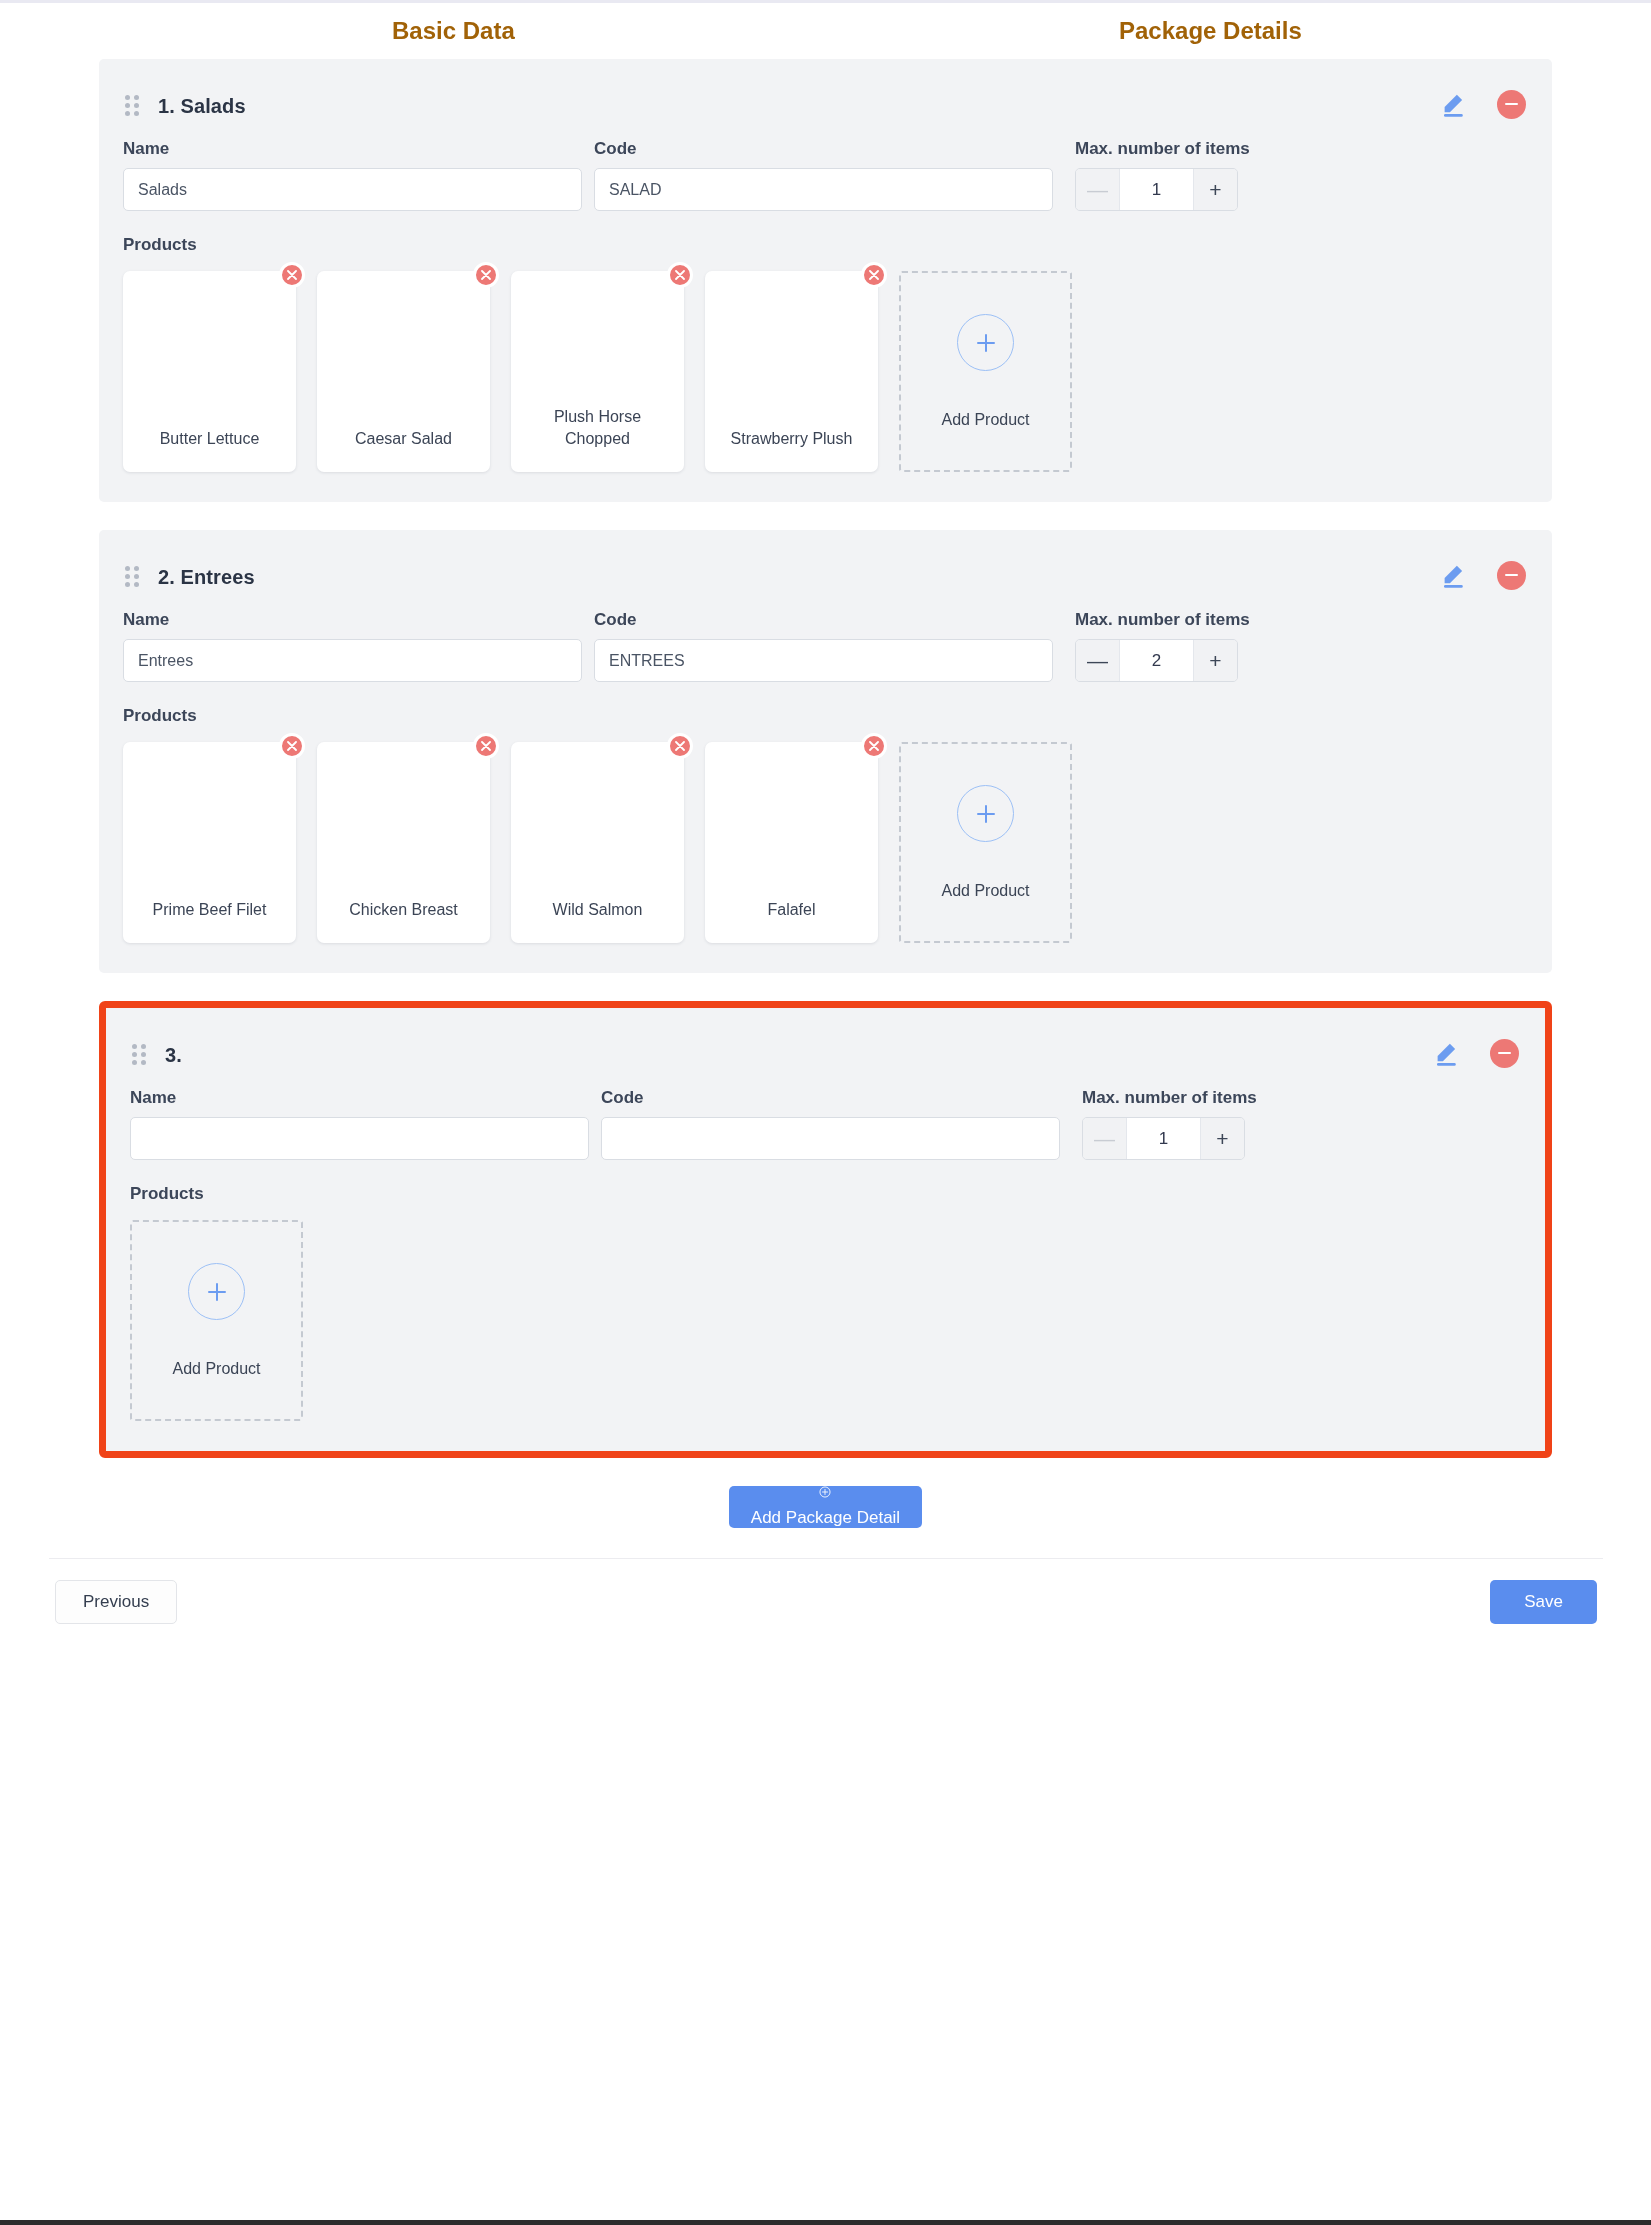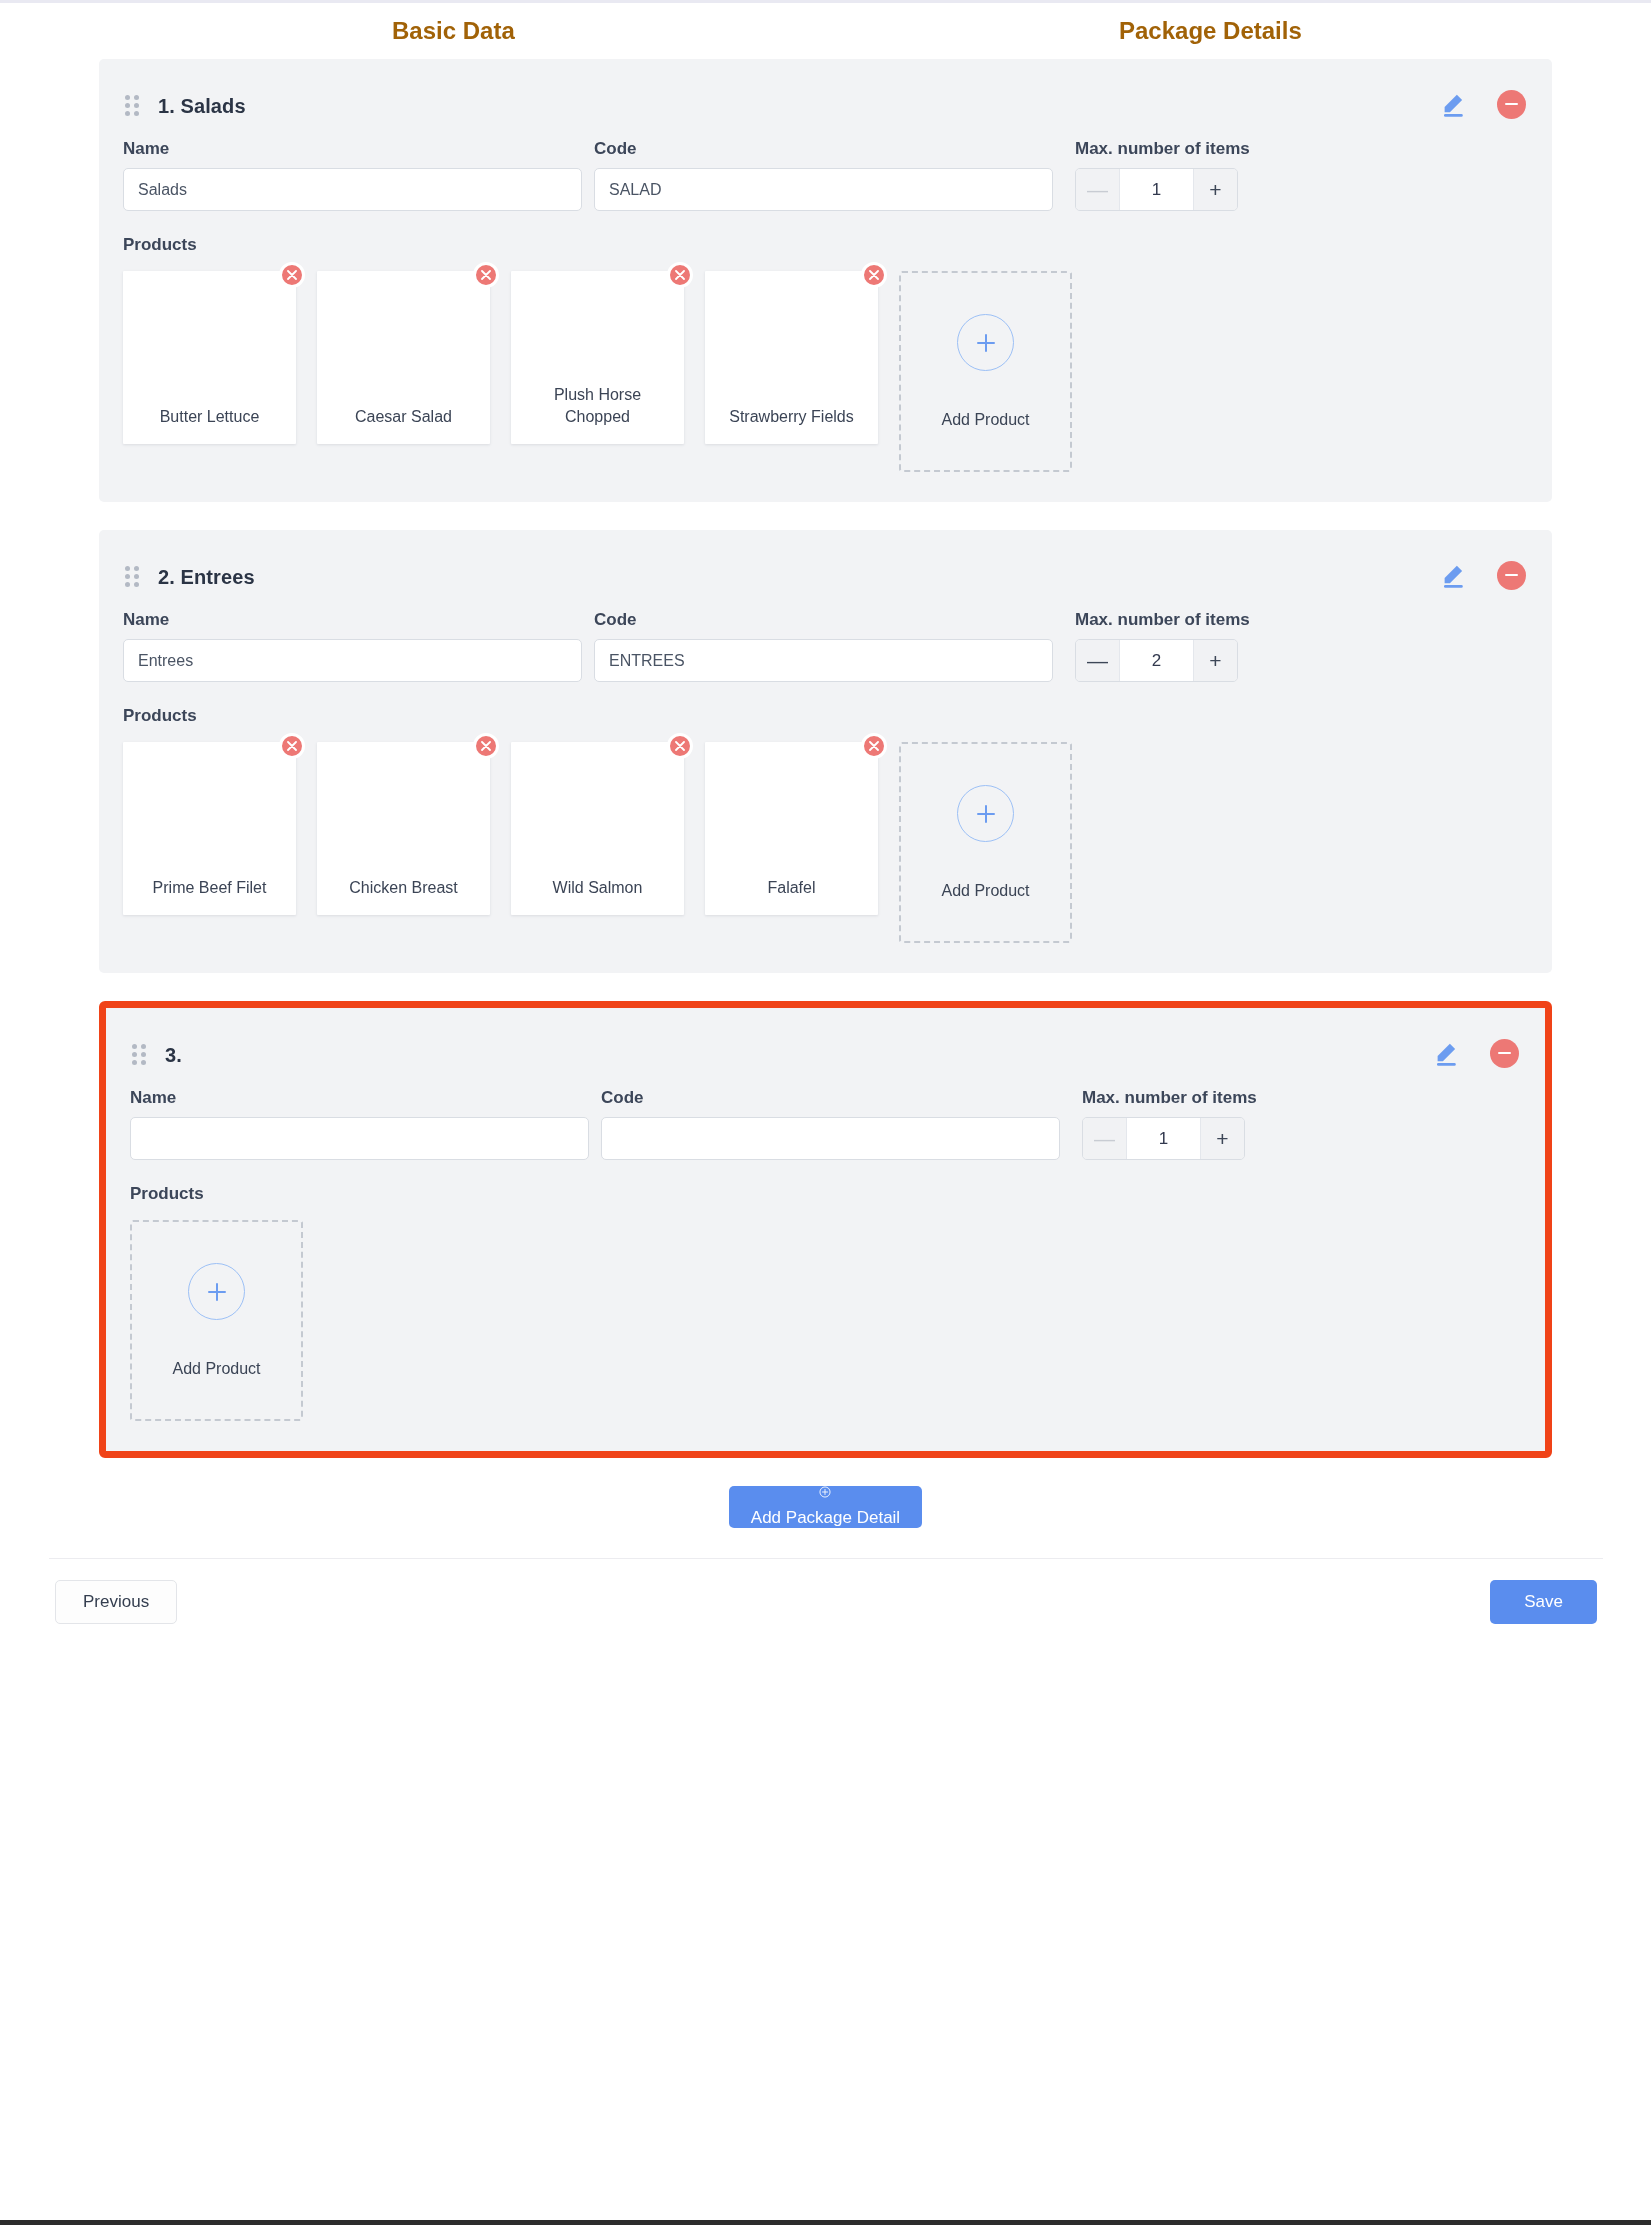--- a/index.html
+++ b/index.html
@@ -214,28 +214,28 @@
     display: block;
   }
   .product-strip {
     display: flex;
     margin-top: 16px;
     gap: 21px;
   }
   .prod-card {
     position: relative;
     width: 173px;
-    height: 173px;
+    height: 201px;
     background: #ffffff;
-    border-radius: 1px;
+    border-radius: 7px;
     box-shadow: 0 1px 3px rgba(60,70,90,.13);
     display: flex;
     align-items: flex-end;
     justify-content: center;
-    padding-bottom: 16px;
+    padding-bottom: 22px;
     cursor: pointer;
   }
   .prod-name {
     font-size: 16px;
     color: #3b4455;
     text-align: center;
     line-height: 1.38;
     width: 149px;
   }
   .prod-x {
@@ -430,21 +430,21 @@
               </svg>
           </span>
           <span class="prod-name">Plush Horse Chopped</span>
         </div>
         <div class="prod-card">
           <span class="prod-x">
             <svg width="10" height="10" viewBox="0 0 10 10">
                 <path d="M1 1 9 9 M9 1 1 9" stroke="#ffffff" stroke-width="1.8" stroke-linecap="round"></path>
               </svg>
           </span>
-          <span class="prod-name">Strawberry Fields</span>
+          <span class="prod-name">Strawberry Plush</span>
         </div>
         <div class="add-prod">
           <span class="add-prod-circle">
             <svg width="26" height="26" viewBox="0 0 26 26">
                 <path d="M13 5v16 M5 13h16" stroke="#6c9cf0" stroke-width="2" stroke-linecap="round"></path>
               </svg>
           </span>
           <span class="add-prod-label">Add Product</span>
         </div>
       </div>

